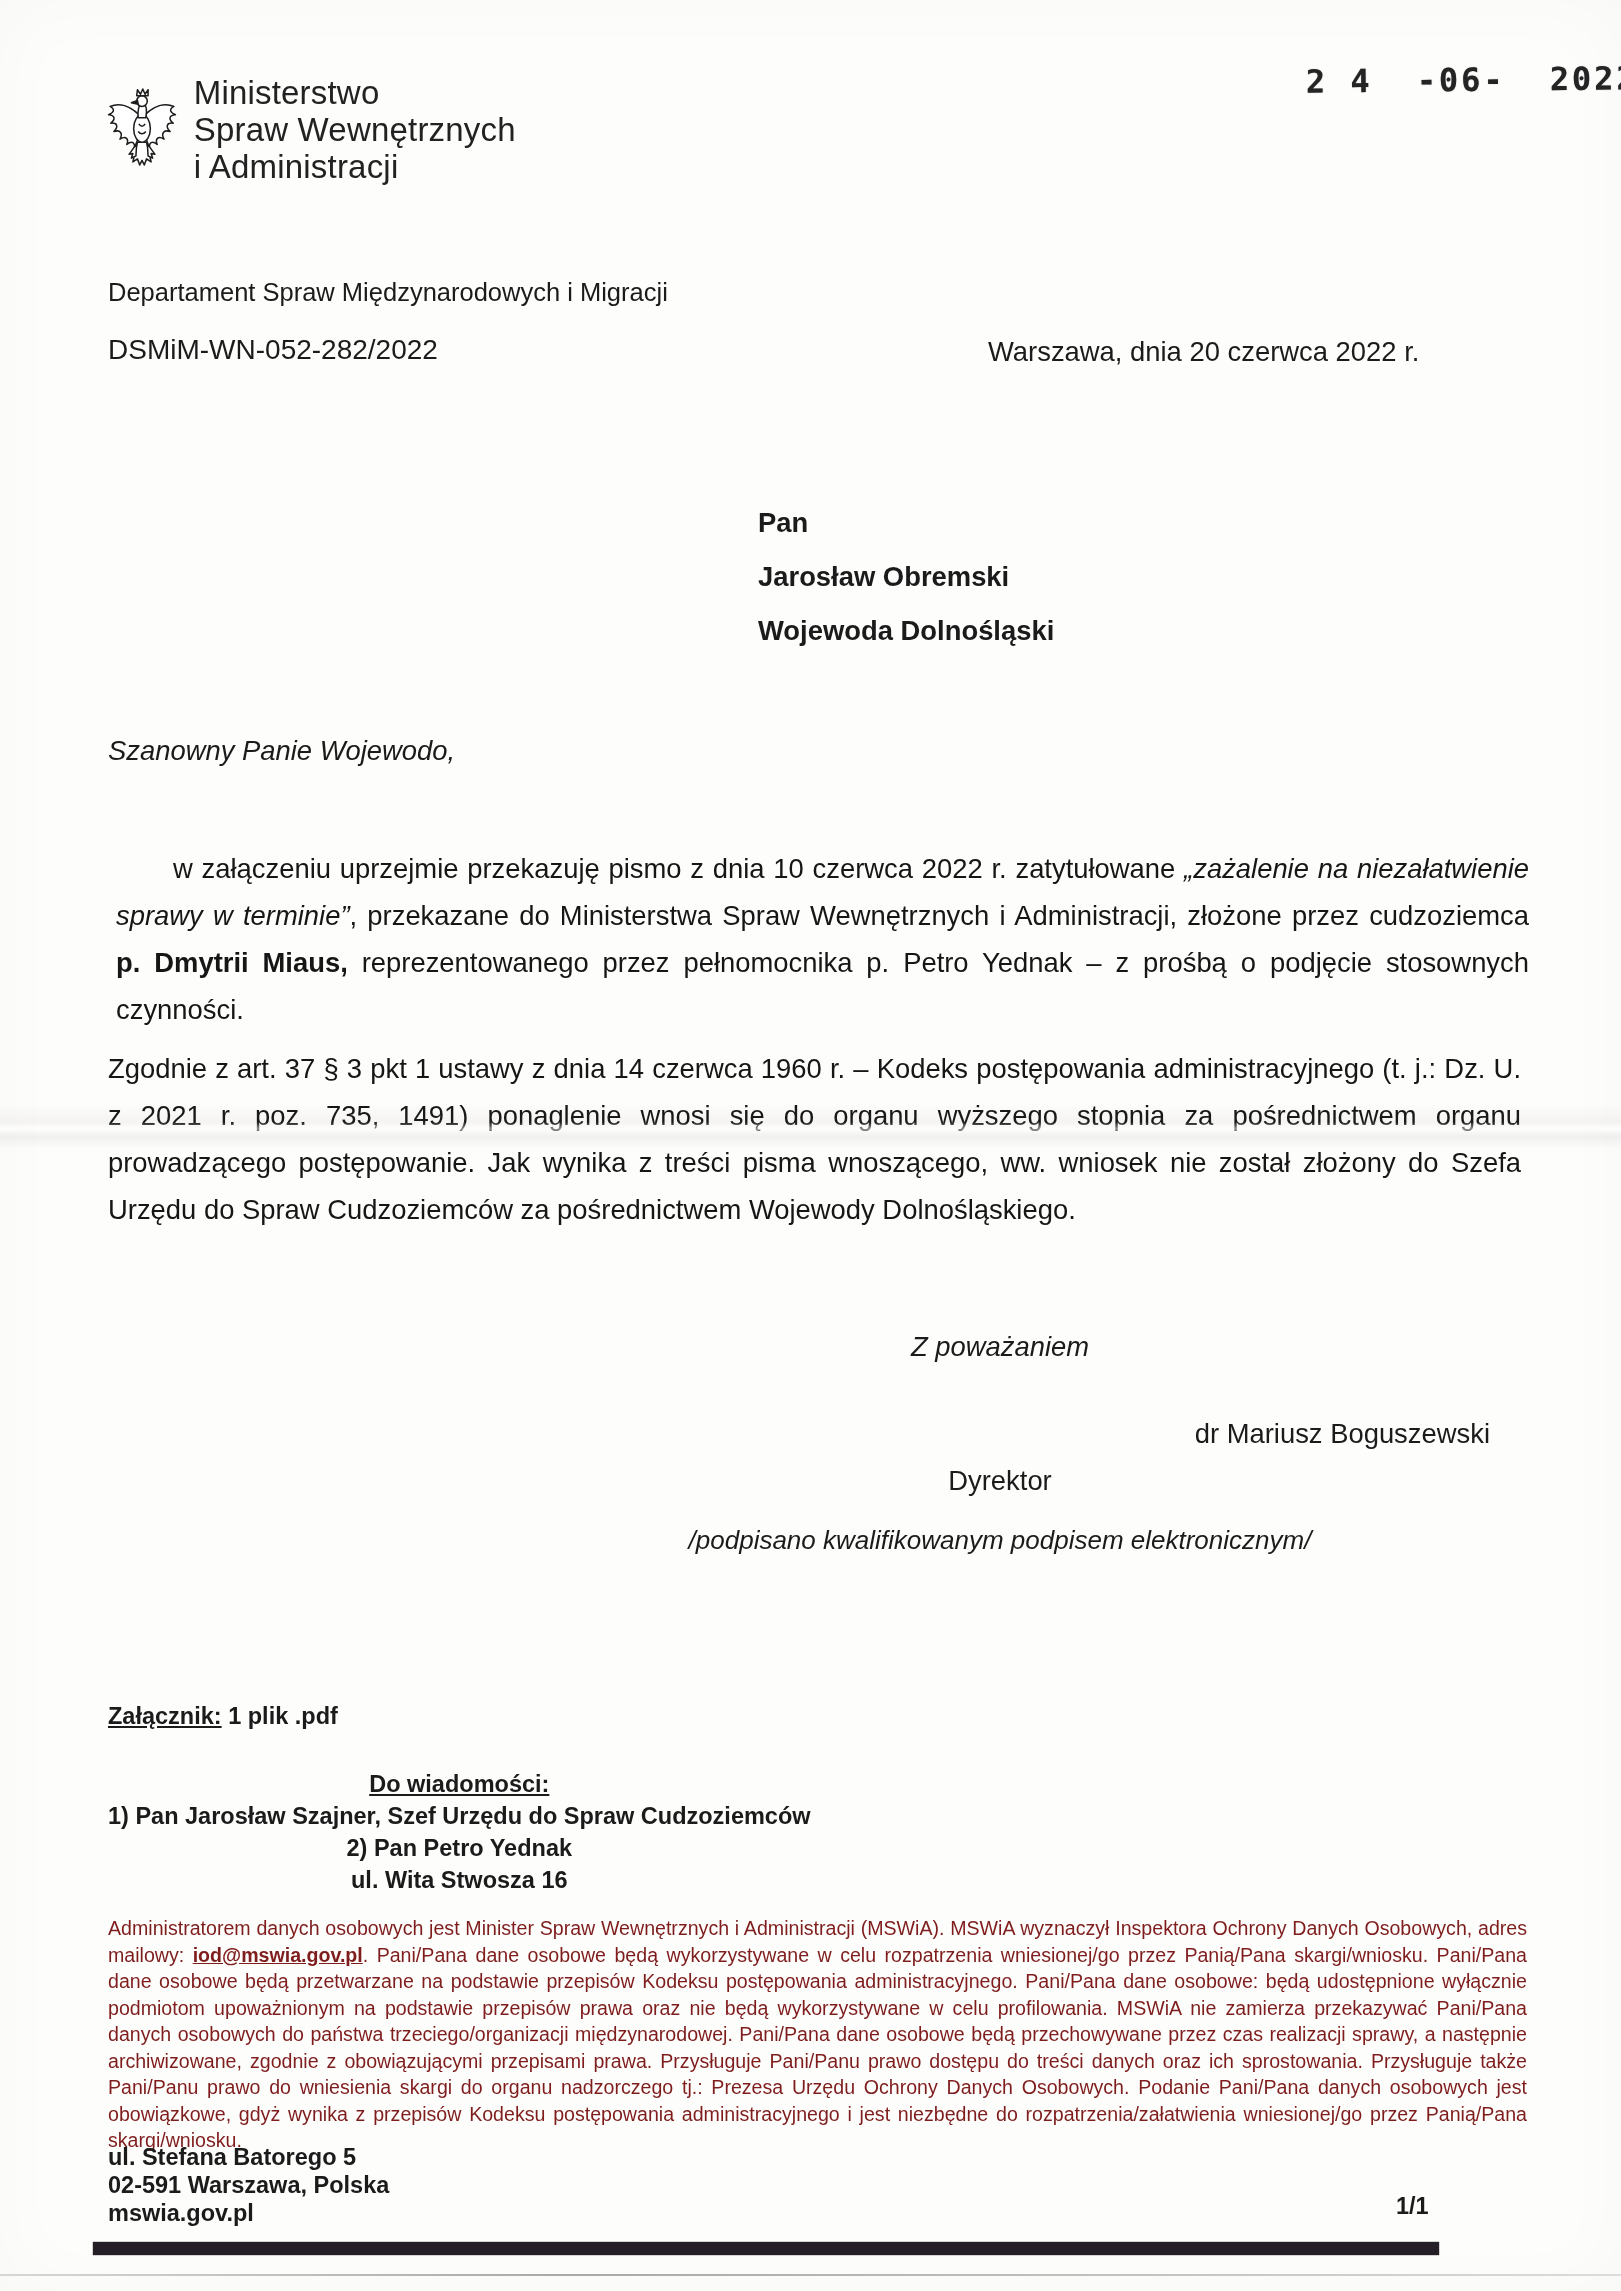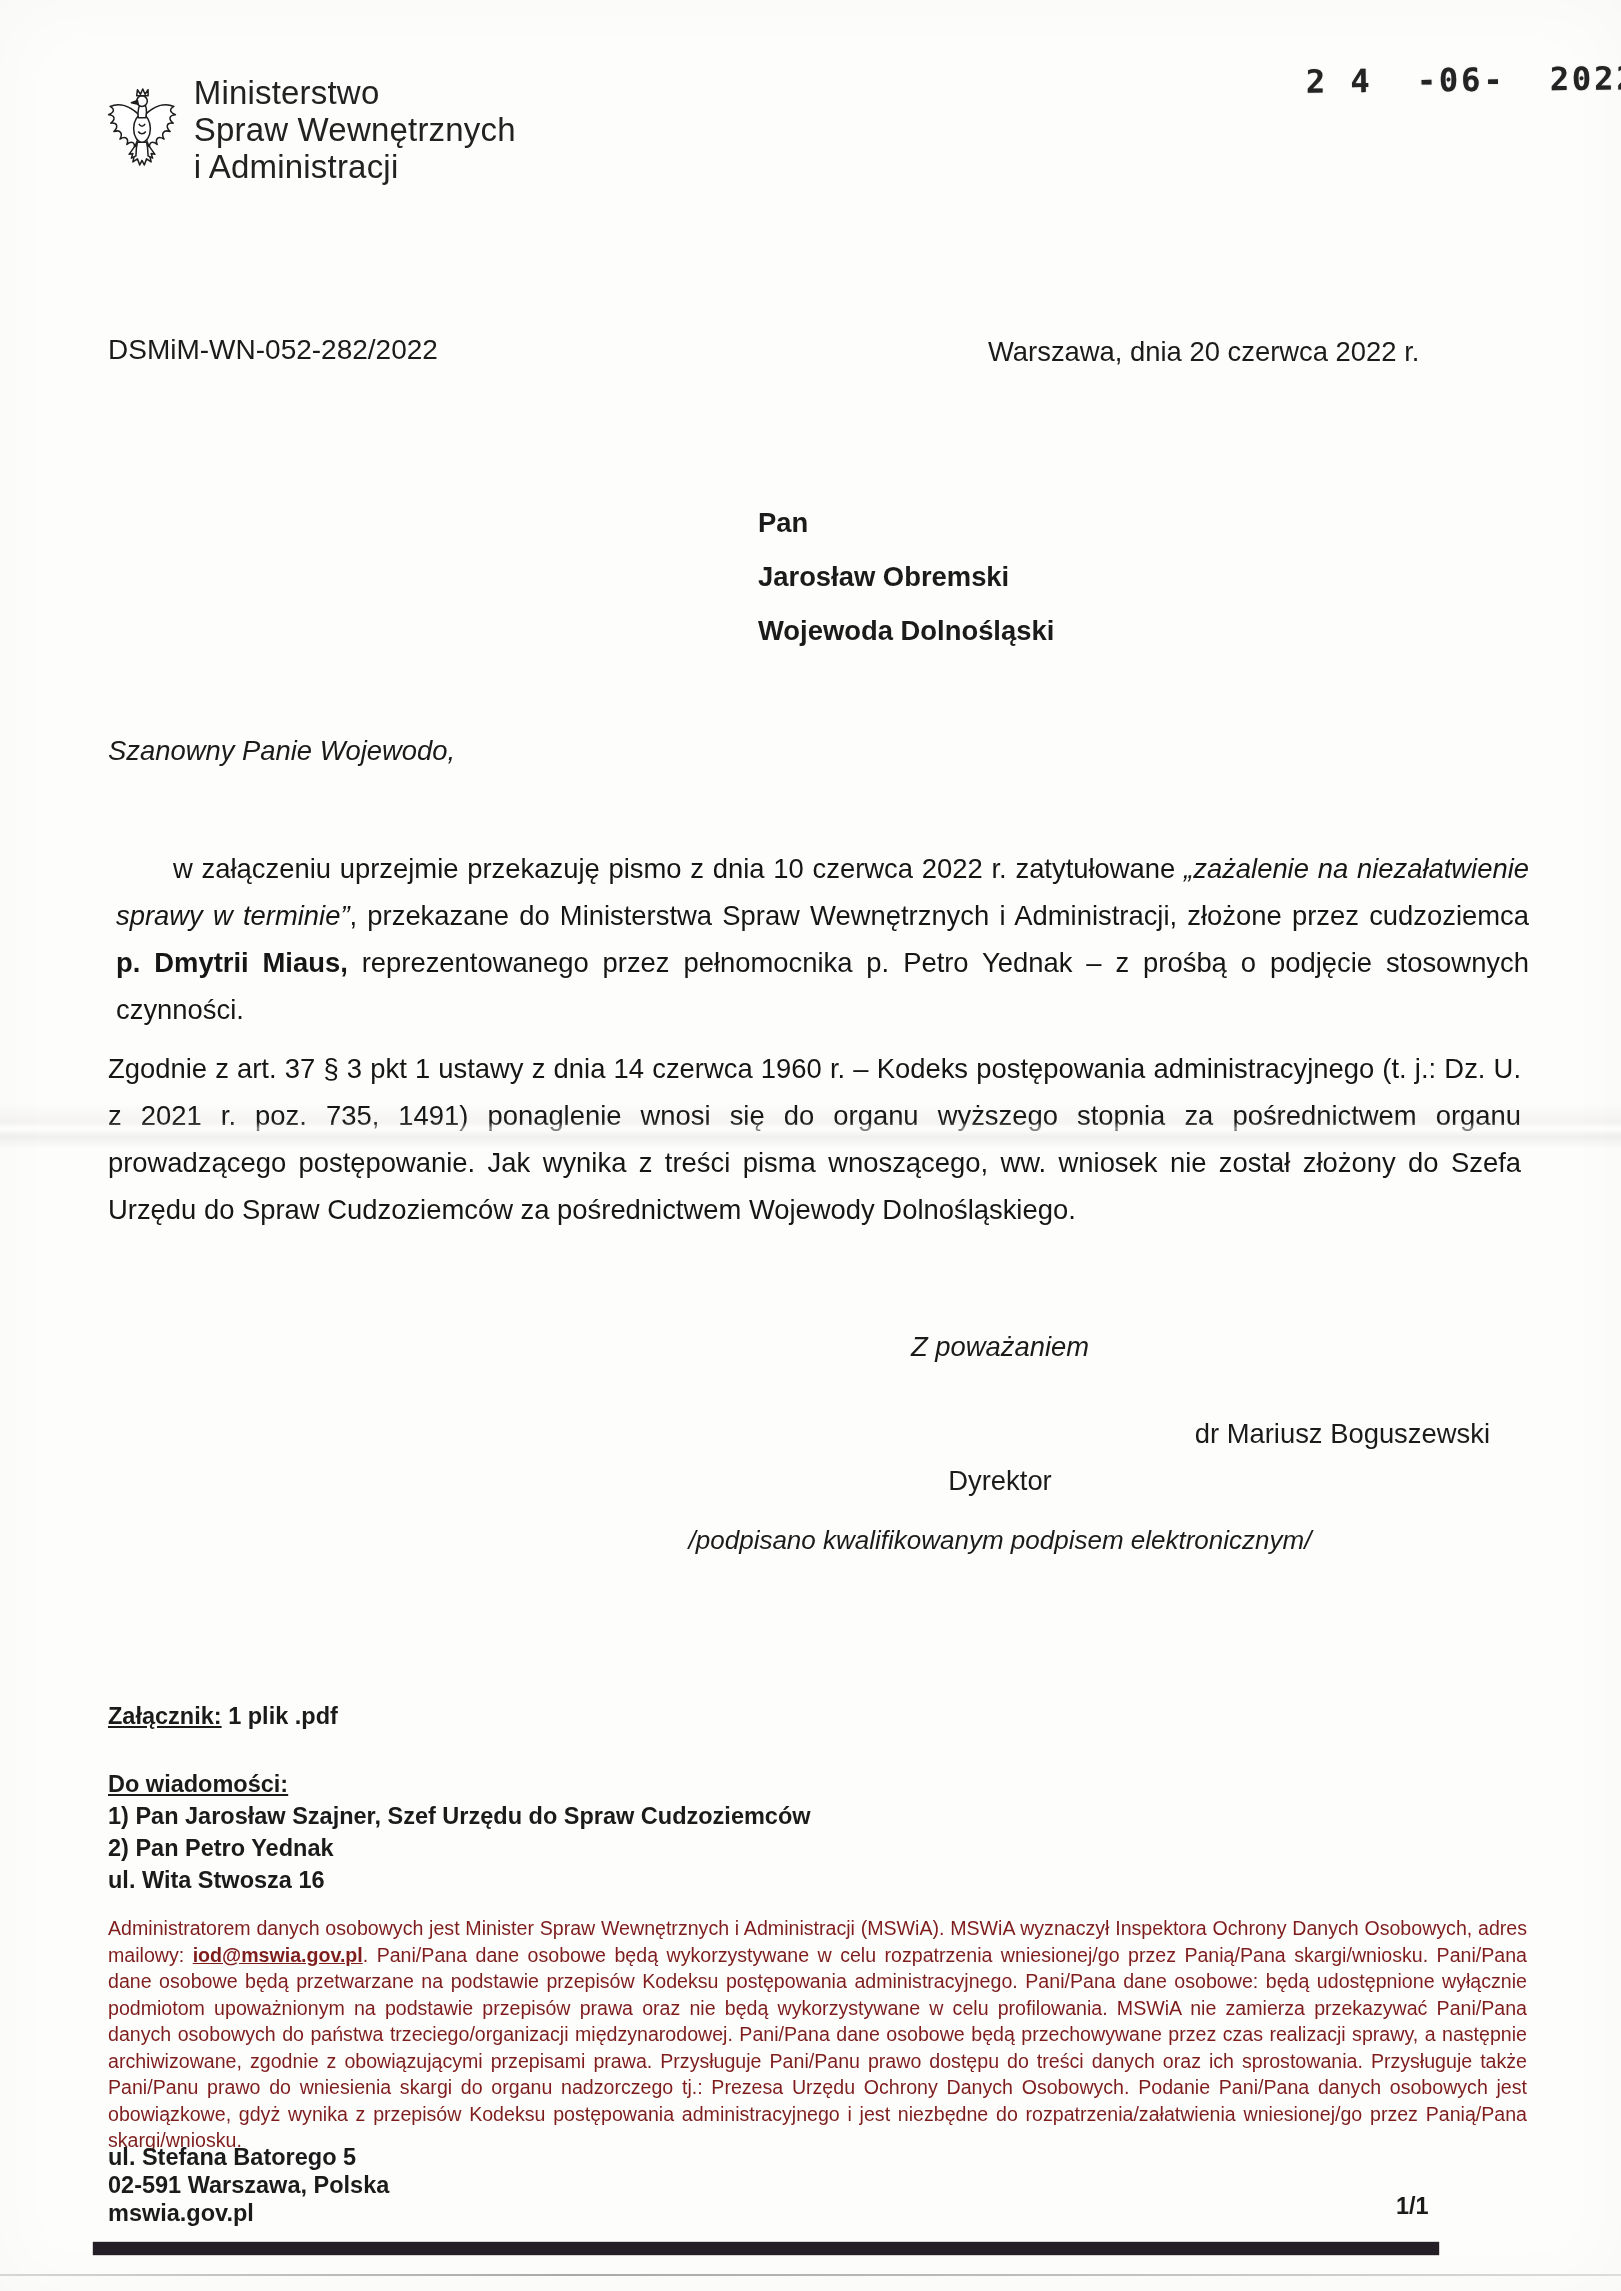--- a/index.html
+++ b/index.html
@@ -47,21 +47,21 @@
 
   
   .closing{left:510px;top:1331px;width:980px;text-align:center;font-size:27.4px;}
   .closing .vale{font-style:italic;margin-bottom:49px;}
   .closing .name{margin-bottom:3.9px;line-height:43px;text-align:right;}
   .closing .title{line-height:43px;margin-bottom:11.8px;}
   .closing .note{font-style:italic;font-size:26px;margin-top:23.5px;}
 
   
   .attachment{left:108px;top:1703px;font-size:23.5px;font-weight:700;}
-  .cc{left:108px;top:1768px;font-size:23.5px;font-weight:700;line-height:32px;}
+  .cc{left:108px;top:1768px;font-size:23.5px;font-weight:700;line-height:32px;text-align:center;}
 
   
   .privacy{left:108px;top:1915px;width:1419px;font-size:19.6px;line-height:26.5px;
            text-align:justify;margin:0;color:#7f1d1d;}
 
   
   .footer{left:108px;top:2143px;font-size:23.5px;font-weight:700;line-height:28px;}
   .pageno{left:1396px;top:2193px;font-size:23.5px;font-weight:700;}
 
   
@@ -106,20 +106,21 @@
         <path d="M45,58 C48,62 52,62 55,58" fill="none"></path>
       </g>
     </svg>
     <div class="ministry">
       <div>Ministerstwo</div>
       <div>Spraw Wewnętrznych</div>
       <div>i Administracji</div>
     </div>
   </div>
 
+  <div class="abs dept">Departament Spraw Międzynarodowych i Migracji</div>
   <div class="abs ref">DSMiM-WN-052-282/2022</div>
   <div class="abs place-date">Warszawa, dnia 20 czerwca 2022 r.</div>
 
   <div class="abs addressee">
     <div>Pan</div>
     <div>Jarosław Obremski</div>
     <div>Wojewoda Dolnośląski</div>
   </div>
 
   <div class="abs salutation">Szanowny Panie Wojewodo,</div>

